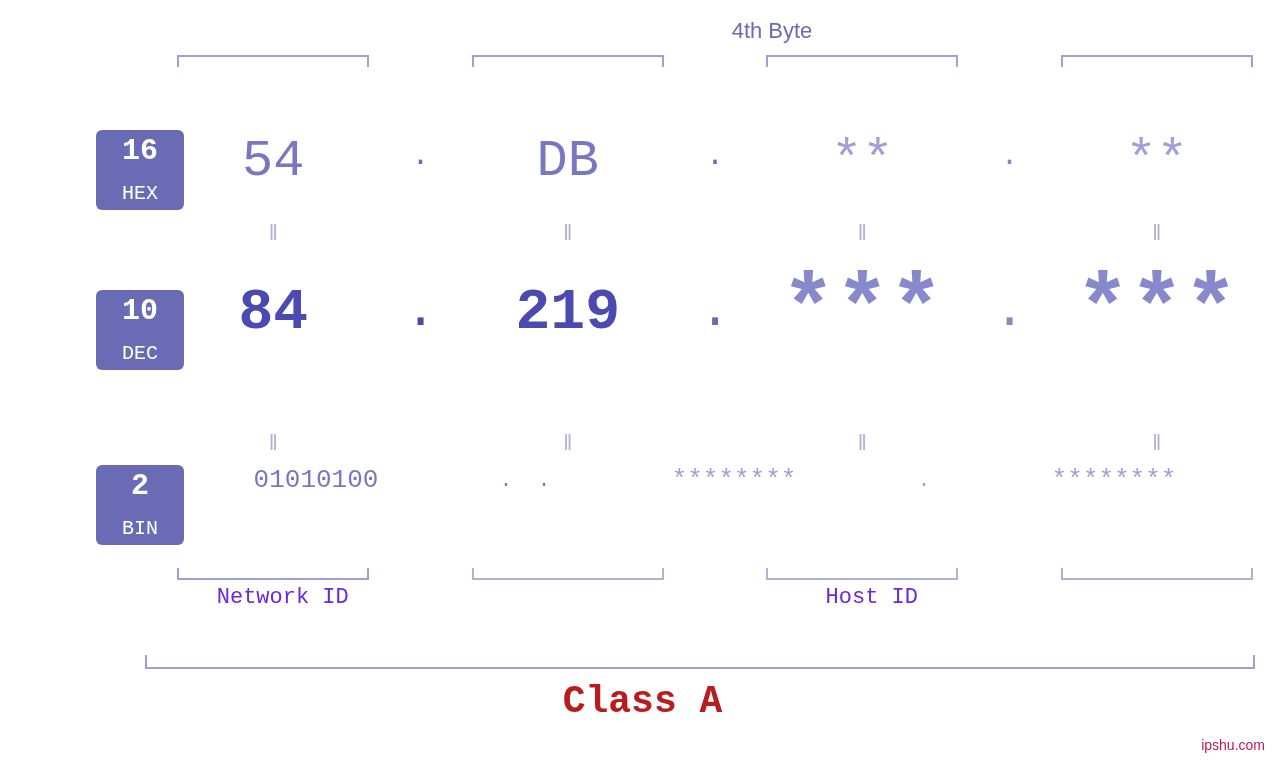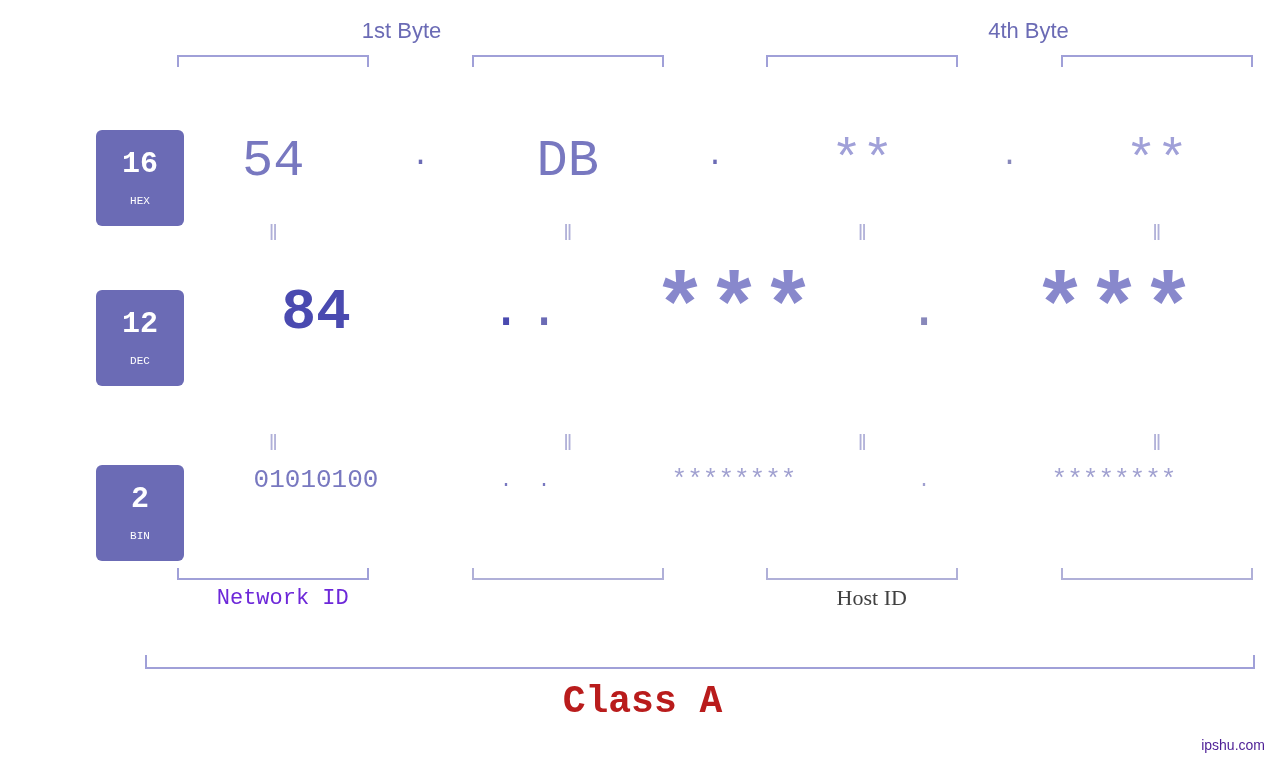--- a/index.html
+++ b/index.html
@@ -11,38 +11,38 @@
       font-family: 'Courier New', Courier, monospace;
       overflow: hidden;
       position: relative;
     }
 
     
     .base-label {
       position: absolute;
       left: 48px;
       width: 88px;
-      height: 96px;
+      height: 80px;
       background: #6b6bb5;
       color: white;
       display: flex;
       flex-direction: column;
       align-items: center;
       justify-content: center;
       border-radius: 6px;
     }
 
     .base-label .base-num {
       font-size: 30px;
       font-weight: bold;
       line-height: 1;
     }
 
     .base-label .base-text {
-      font-size: 11px;
+      font-size: 20px;
       font-weight: normal;
       margin-top: 16px;
     }
 
     .hex-val {
       font-size: 52px;
       color: #7878c0;
       font-family: 'Courier New', Courier, monospace;
       margin-top: 12px;
     }
@@ -124,23 +124,20 @@
     
     .c { flex: 1; display: flex; justify-content: center; align-items: center; }
     .d { width: 38px; flex: none; display: flex; justify-content: center; align-items: center; }
   </style>
 </head>
 <body>
 
 <div class="layout-wrapper">
 
   <div class="row-byte-headers">
-    <div class="c">
-      <span style="font-size:22px;color:#6b6bb5;font-family:Arial,sans-serif;">1st Byte</span>
-    </div>
     <div class="d"></div>
     <div class="d"></div>
     <div class="d"></div>
     <div class="c">
       <span style="font-size:22px;color:#6b6bb5;font-family:Arial,sans-serif;">4th Byte</span>
     </div>
   </div>
 
   <div class="row-brackets-top">
     <div class="c">
@@ -204,31 +201,34 @@
         <span style="font-size:22px;color:#b0b0d8;font-family:Arial;">‖</span>
       </div>
     <div class="d"></div>
     <div class="c">
         <span style="font-size:22px;color:#b0b0d8;font-family:Arial;">‖</span>
       </div>
   </div>
 
   <div class="base-box-dec">
     <div class="base-label">
-      <span class="base-num">12</span>
+      <span class="base-num">10</span>
       <span class="base-text">DEC</span>
     </div>
   </div>
 
   <div class="row-dec">
     <div class="c">
       <span class="dec-val">84</span>
     </div>
     <div class="d">
       <span class="dot-large" style="font-size:52px;color:#4a4ab0;line-height:2.2;">.</span>
+    </div>
+    <div class="c">
+      <span class="dec-val">219</span>
     </div>
     <div class="d">
       <span class="dot-large" style="font-size:52px;color:#6b6bb5;line-height:2.2;">.</span>
     </div>
     <div class="c">
       <span class="dec-val-small">***</span>
     </div>
     <div class="d">
       <span style="font-size:52px;color:#8888bb;line-height:2.2;">.</span>
     </div>
@@ -302,29 +302,29 @@
       <div style="width:75%;height:12px;border:2px solid #b0b0d8;border-top:none;"></div>
     </div>
   </div>
 
   <div class="row-id-labels">
     <div class="c" style="flex:1;">
       <span style="font-size:22px;color:#6d28d9;font-family:'Courier New',Courier,monospace;">Network ID</span>
     </div>
     <div class="d"></div>
     <div style="flex:3;display:flex;justify-content:center;align-items:center;">
-      <span style="font-size:22px;color:#404040;font-family:Liberation Serif, serif;">Host ID</span>
+      <span style="font-size:22px;color:#6d28d9;font-family:Liberation Mono, monospace;">Host ID</span>
     </div>
   </div>
 
   <div class="row-big-bracket">
     <div style="width:100%;height:14px;border:2px solid #a0a0d8;border-top:none;"></div>
   </div>
 
   <div class="row-class">
     <span class="class-label">Class A</span>
   </div>
 
   <div style="position:absolute;bottom:12px;right:20px;">
-    <span style="color:#4c1d95;font-size:14px;font-family:Arial,sans-serif;">ipshu.com</span>
+    <span style="color:#be185d;font-size:14px;font-family:Arial,sans-serif;">ipshu.com</span>
   </div>
 
 </div>
 
 </body></html>

